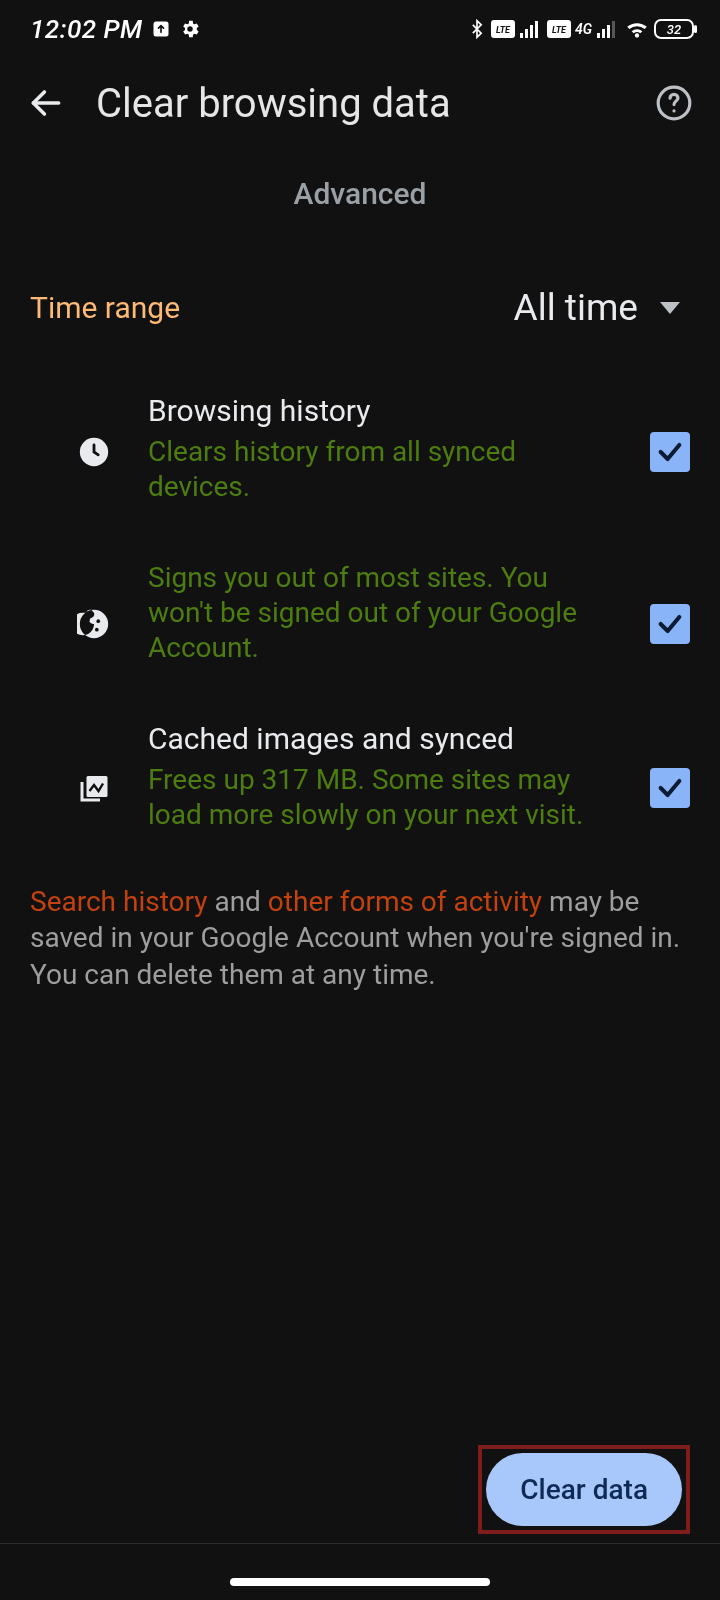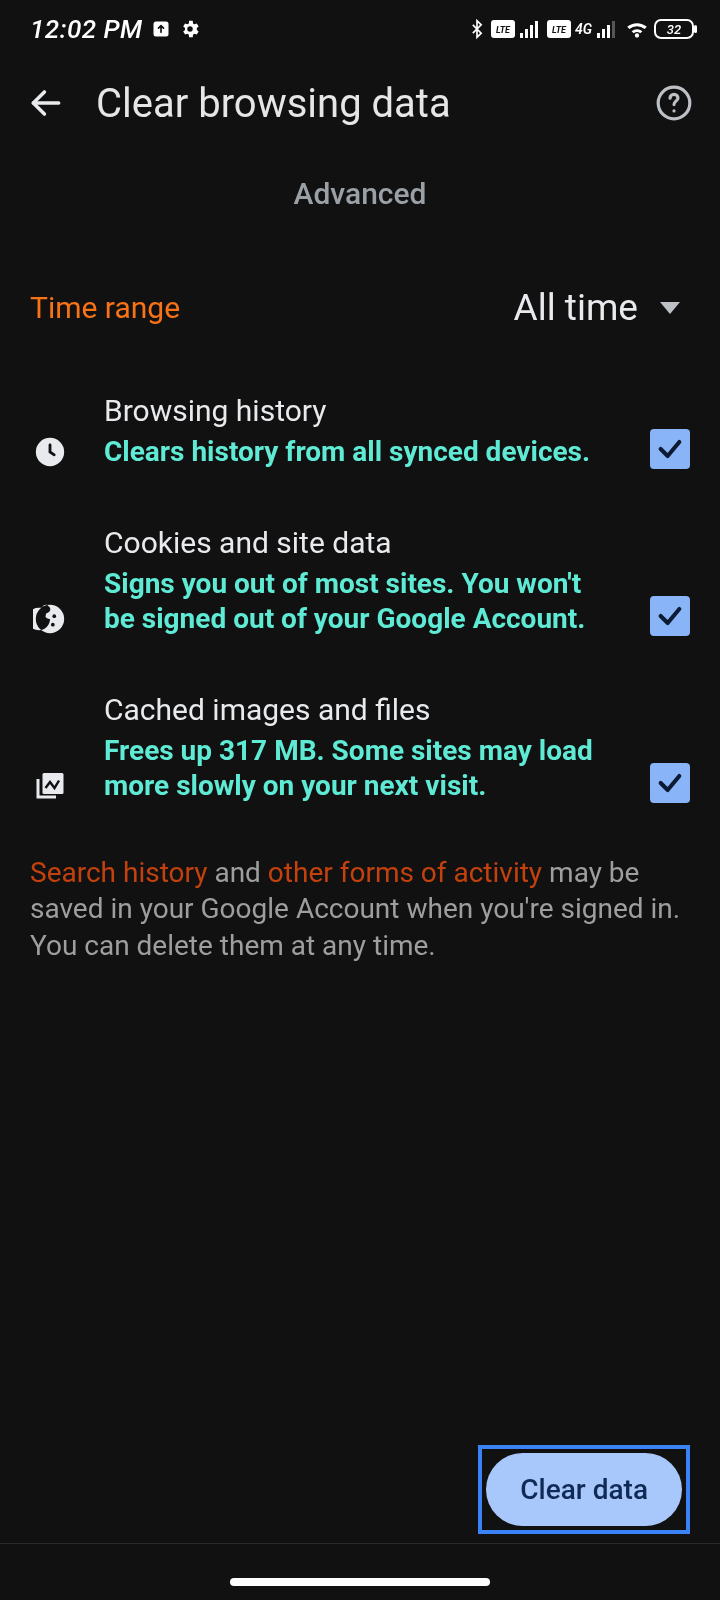--- a/index.html
+++ b/index.html
@@ -86,54 +86,55 @@
     border-radius: 4px;
   }
 
   
   .time-range-row {
     display: flex;
     align-items: center;
     justify-content: space-between;
     padding: 48px 30px 36px 30px;
   }
-  .time-range-label { font-size: 30px; color: #f97316; }
+  .time-range-label { font-size: 30px; color: #fdba74; }
   .time-range-select {
     display: flex;
     align-items: center;
     gap: 22px;
     font-size: 37px;
     color: #e8eaed;
     padding-right: 10px;
   }
   .dropdown-caret {
     width: 0;
     height: 0;
     border-left: 10px solid transparent;
     border-right: 10px solid transparent;
     border-top: 12px solid #bdc1c6;
   }
 
   
   .item {
     display: flex;
-    align-items: flex-end;
+    align-items: center;
     padding: 28px 30px 28px 30px;
     gap: 34px;
+    margin-left: 44px;
   }
   .item-icon {
     width: 40px;
     display: flex;
     align-items: center;
     justify-content: center;
     margin-top: 6px;
   }
   .item-body { flex: 1; padding-right: 10px; }
   .item-title { font-size: 30px; color: #e8eaed; margin-bottom: 6px; }
-  .item-desc  { font-size: 28px; color: #5eead4; line-height: 1.25; font-weight: bold; }
+  .item-desc  { font-size: 28px; color: #4d7c0f; line-height: 1.25; }
   .item-check {
     width: 40px;
     height: 40px;
     margin-top: 6px;
     background: #8ab4f8;
     border-radius: 4px;
     display: flex;
     align-items: center;
     justify-content: center;
   }
@@ -146,21 +147,21 @@
     line-height: 1.3;
   }
   .info-link { color: #c2410c; }
 
   
   .clear-btn-wrapper {
     position: absolute;
     right: 30px;
     bottom: 66px;
     padding: 4px;
-    border: 4px solid #3b82f6; 
+    border: 4px solid #7f1d1d; 
   }
   .clear-btn {
     background: #a8c7fa;
     color: #102a56;
     font-size: 28px;
     font-weight: 500;
     padding: 20px 34px;
     border-radius: 999px;
   }
 
@@ -307,40 +308,39 @@
   <div class="item-icon" style="margin-top:22px;">
     <svg width="34" height="34" viewBox="0 0 24 24" fill="#e8eaed">
         <path d="M12 2a10 10 0 100 20 10 10 0 000-20zm0 2c.5 1.5 0 3-1.5 3.5S8 9 9 10.5 12 12 12 12a8 8 0 11-8-8c0 0 2 .5 3-1 .7-1 2-1 3-1z"></path>
         <circle cx="9" cy="14" r="1.3" fill="#111"></circle>
         <circle cx="14" cy="16" r="1.3" fill="#111"></circle>
         <circle cx="15" cy="10" r="1.3" fill="#111"></circle>
         <circle cx="8" cy="9" r="1.1" fill="#111"></circle>
       </svg>
   </div>
   <div class="item-body">
-    <div class="item-title">Cookies and site data</div>
     <div class="item-desc">Signs you out of most sites. You won't be signed out of your Google Account.</div>
   </div>
   <div class="item-check" style="margin-top:22px;">
     <svg width="28" height="28" viewBox="0 0 24 24" fill="none" stroke="#0b1b34" stroke-width="3.5" stroke-linecap="round" stroke-linejoin="round">
         <polyline points="4 12 10 18 20 6"></polyline>
       </svg>
   </div>
 </div>
 
 <div class="item">
   <div class="item-icon" style="margin-top:22px;">
     <svg width="36" height="36" viewBox="0 0 24 24" fill="#e8eaed">
         <rect x="7" y="4" width="14" height="14" rx="1"></rect>
         <polyline points="9 14 12 10 15 14 18 9" fill="none" stroke="#111" stroke-width="1.6"></polyline>
         <path d="M4 8v12h12" fill="none" stroke="#e8eaed" stroke-width="2"></path>
       </svg>
   </div>
   <div class="item-body">
-    <div class="item-title">Cached images and files</div>
+    <div class="item-title">Cached images and synced</div>
     <div class="item-desc">Frees up 317 MB. Some sites may load more slowly on your next visit.</div>
   </div>
   <div class="item-check" style="margin-top:22px;">
     <svg width="28" height="28" viewBox="0 0 24 24" fill="none" stroke="#0b1b34" stroke-width="3.5" stroke-linecap="round" stroke-linejoin="round">
         <polyline points="4 12 10 18 20 6"></polyline>
       </svg>
   </div>
 </div>
 
 <div class="info-text">

